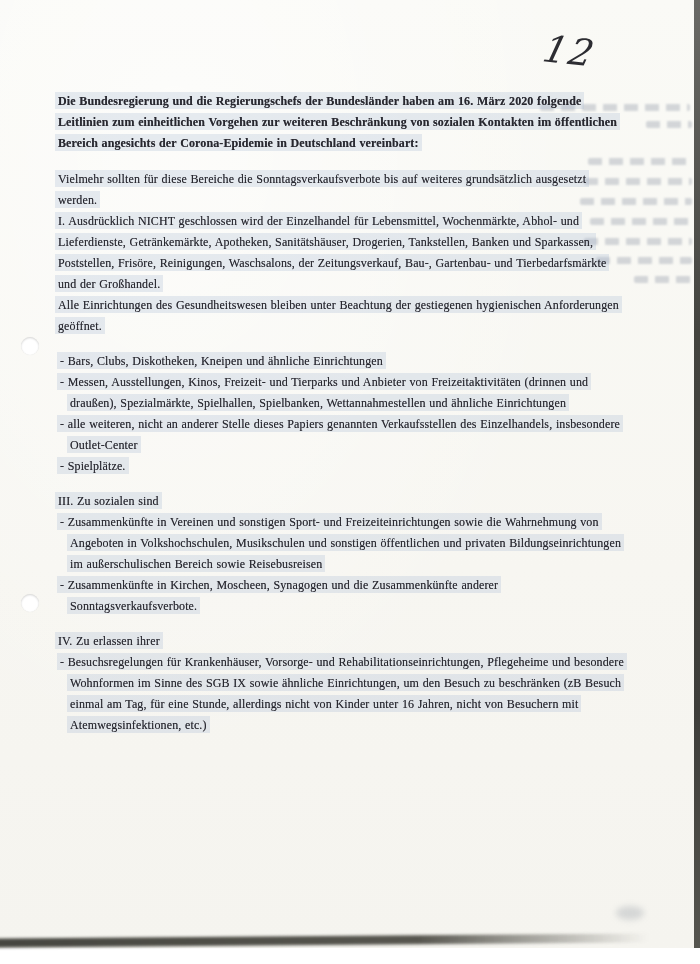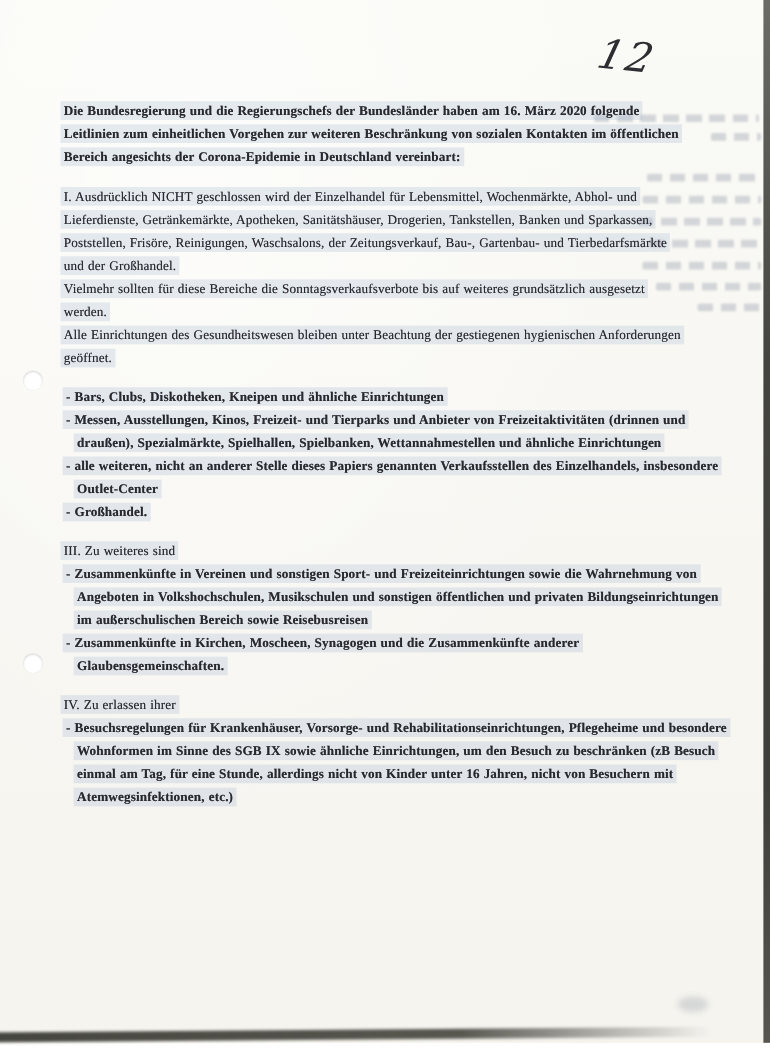--- a/index.html
+++ b/index.html
@@ -53,21 +53,21 @@
     position:absolute; left:38px; top:90px; width:622px;
     font-size:12px; line-height:21px; color:#28282f;
     letter-spacing:.12px; word-spacing:.5px;
     text-shadow:0 0 .4px rgba(40,40,55,.55);
     margin-left:17px;
   }
   .doc p { margin:0; white-space:pre-line; }
   .intro { font-weight:bold; margin-bottom:15px !important; }
   .gap { margin-top:14px; }
   .sec1 { margin-top:15px; }
-  .li { padding-left:12px; text-indent:-10px;font-weight:bold; }
+  .li { padding-left:12px; text-indent:-10px; }
   
   .hl {
     background:rgba(165,185,212,.27);
     -webkit-box-decoration-break:clone; box-decoration-break:clone;
     padding:1.5px 3px;
   }
   .smudge {
     position:absolute; left:616px; top:906px; width:28px; height:14px;
     background:#9aa0a8; border-radius:50%; filter:blur(3px); opacity:.35;
   }
@@ -92,46 +92,46 @@
 
     <div class="handwritten">12</div>
 
     <div class="doc">
 
       <p class="intro"><span class="hl">Die Bundesregierung und die Regierungschefs der Bundesländer haben am 16. März 2020 folgende
 Leitlinien zum einheitlichen Vorgehen zur weiteren Beschränkung von sozialen Kontakten im öffentlichen
 Bereich angesichts der Corona-Epidemie in Deutschland vereinbart:</span></p>
 
       <div class="sec1">
+        <p><span class="hl">Vielmehr sollten für diese Bereiche die Sonntagsverkaufsverbote bis auf weiteres grundsätzlich ausgesetzt
+werden.</span></p>
         <p><span class="hl">I. Ausdrücklich NICHT geschlossen wird der Einzelhandel für Lebensmittel, Wochenmärkte, Abhol- und
 Lieferdienste, Getränkemärkte, Apotheken, Sanitätshäuser, Drogerien, Tankstellen, Banken und Sparkassen,
 Poststellen, Frisöre, Reinigungen, Waschsalons, der Zeitungsverkauf, Bau-, Gartenbau- und Tierbedarfsmärkte
 und der Großhandel.</span></p>
-        <p><span class="hl">Vielmehr sollten für diese Bereiche die Sonntagsverkaufsverbote bis auf weiteres grundsätzlich ausgesetzt
-werden.</span></p>
         <p><span class="hl">Alle Einrichtungen des Gesundheitswesen bleiben unter Beachtung der gestiegenen hygienischen Anforderungen
 geöffnet.</span></p>
       </div>
 
       <div class="gap">
         <p class="li"><span class="hl">- Bars, Clubs, Diskotheken, Kneipen und ähnliche Einrichtungen</span></p>
         <p class="li"><span class="hl">- Messen, Ausstellungen, Kinos, Freizeit- und Tierparks und Anbieter von Freizeitaktivitäten (drinnen und
 draußen), Spezialmärkte, Spielhallen, Spielbanken, Wettannahmestellen und ähnliche Einrichtungen</span></p>
         <p class="li"><span class="hl">- alle weiteren, nicht an anderer Stelle dieses Papiers genannten Verkaufsstellen des Einzelhandels, insbesondere
 Outlet-Center</span></p>
-        <p class="li"><span class="hl">- Großhandel.</span></p>
+        <p class="li"><span class="hl">- Spielplätze.</span></p>
       </div>
 
       <div class="gap">
-        <p><span class="hl">III. Zu weiteres sind</span></p>
+        <p><span class="hl">III. Zu sozialen sind</span></p>
         <p class="li"><span class="hl">- Zusammenkünfte in Vereinen und sonstigen Sport- und Freizeiteinrichtungen sowie die Wahrnehmung von
 Angeboten in Volkshochschulen, Musikschulen und sonstigen öffentlichen und privaten Bildungseinrichtungen
 im außerschulischen Bereich sowie Reisebusreisen</span></p>
         <p class="li"><span class="hl">- Zusammenkünfte in Kirchen, Moscheen, Synagogen und die Zusammenkünfte anderer
-Glaubensgemeinschaften.</span></p>
+Sonntagsverkaufsverbote.</span></p>
       </div>
 
       <div class="gap">
         <p><span class="hl">IV. Zu erlassen ihrer</span></p>
         <p class="li"><span class="hl">- Besuchsregelungen für Krankenhäuser, Vorsorge- und Rehabilitationseinrichtungen, Pflegeheime und besondere
 Wohnformen im Sinne des SGB IX sowie ähnliche Einrichtungen, um den Besuch zu beschränken (zB Besuch
 einmal am Tag, für eine Stunde, allerdings nicht von Kinder unter 16 Jahren, nicht von Besuchern mit
 Atemwegsinfektionen, etc.)</span></p>
       </div>
 

